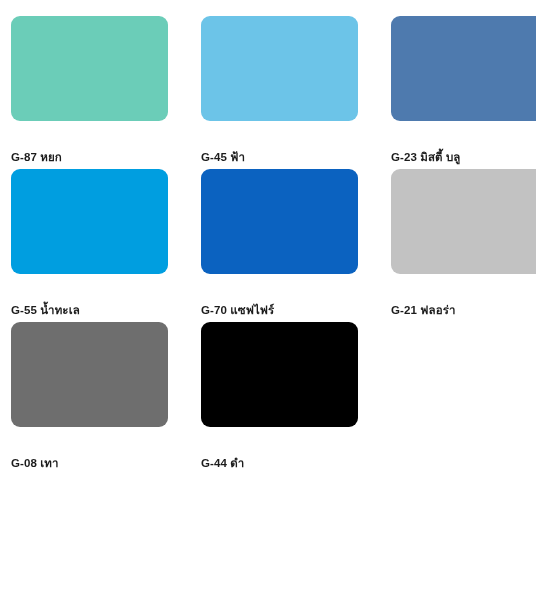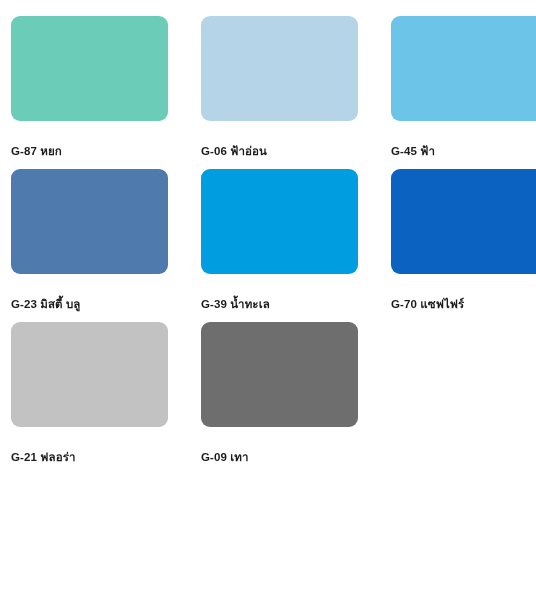--- a/index.html
+++ b/index.html
@@ -40,59 +40,59 @@
 
   .swatch-chip {
     width: 157px;
     height: 105px;
     border-radius: 9px;
     box-sizing: border-box;
     flex: 0 0 auto;
   }
 
   .swatch-label {
-    margin-top: 23px;
+    margin-top: 29px;
     font-size: 11.5px;
     font-weight: bold;
     line-height: 14px;
     color: #1c1c1c;
     letter-spacing: 0.1px;
     white-space: nowrap;
   }
 </style>
 </head>
 <body>
 
 <div id="palette-grid" style="background: rgb(255, 255, 255);">
     <div class="swatch-cell">
       <div class="swatch-chip" style="background: rgb(107, 205, 184);"></div>
       <div class="swatch-label">G-87 หยก</div>
     </div>
     <div class="swatch-cell">
-      <div class="swatch-chip" style="background: rgb(181, 212, 232);"></div>
-      <div class="swatch-label">G-06 ฟ้าอ่อน</div>
-    </div>
-    <div class="swatch-cell">
       <div class="swatch-chip" style="background: rgb(108, 196, 232);"></div>
       <div class="swatch-label">G-45 ฟ้า</div>
     </div>
     <div class="swatch-cell">
       <div class="swatch-chip" style="background: rgb(78, 122, 174);"></div>
       <div class="swatch-label">G-23 มิสตี้ บลู</div>
     </div>
     <div class="swatch-cell">
       <div class="swatch-chip" style="background: rgb(0, 158, 224);"></div>
-      <div class="swatch-label">G-39 น้ำทะเล</div>
+      <div class="swatch-label">G-55 น้ำทะเล</div>
     </div>
     <div class="swatch-cell">
       <div class="swatch-chip" style="background: rgb(11, 98, 192);"></div>
       <div class="swatch-label">G-70 แซฟไฟร์</div>
     </div>
     <div class="swatch-cell">
       <div class="swatch-chip" style="background: rgb(194, 194, 194);"></div>
       <div class="swatch-label">G-21 ฟลอร่า</div>
     </div>
     <div class="swatch-cell">
       <div class="swatch-chip" style="background: rgb(110, 110, 110);"></div>
-      <div class="swatch-label">G-09 เทา</div>
+      <div class="swatch-label">G-08 เทา</div>
+    </div>
+    <div class="swatch-cell">
+      <div class="swatch-chip" style="background: rgb(0, 0, 0);"></div>
+      <div class="swatch-label">G-44 ดำ</div>
     </div>
     <div class="swatch-cell is-empty"></div>
   </div>
 
 </body></html>

